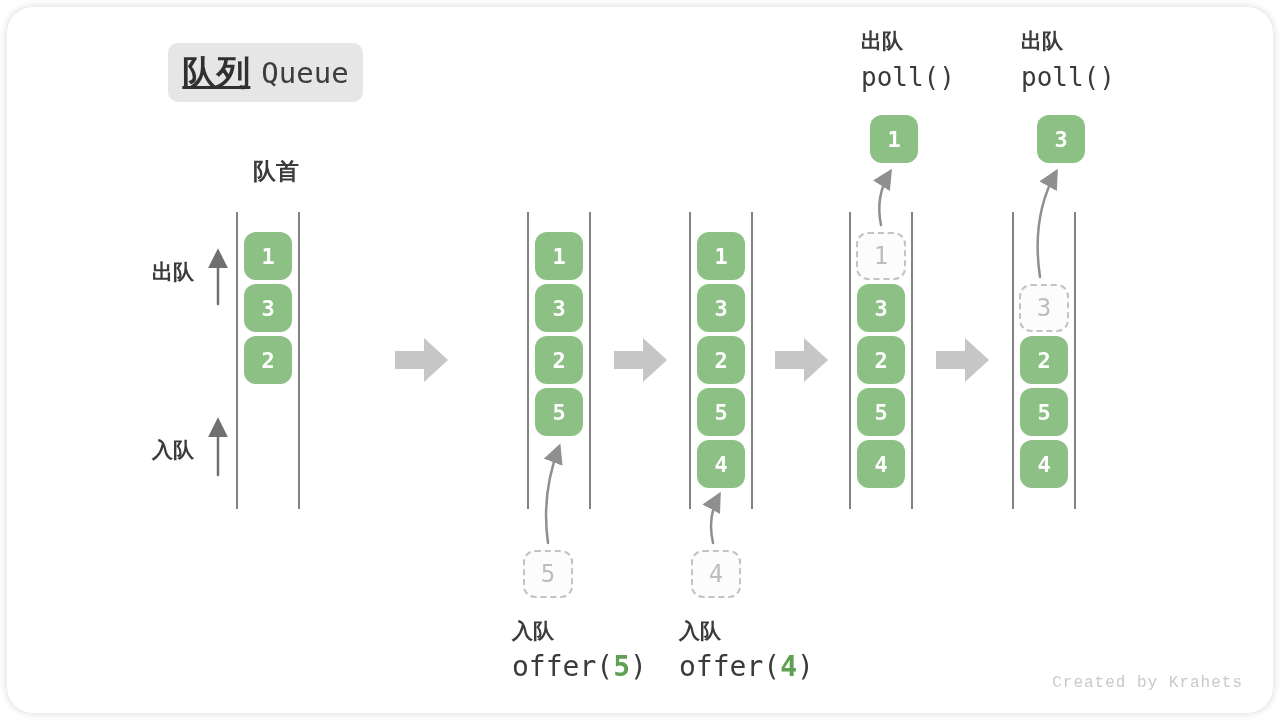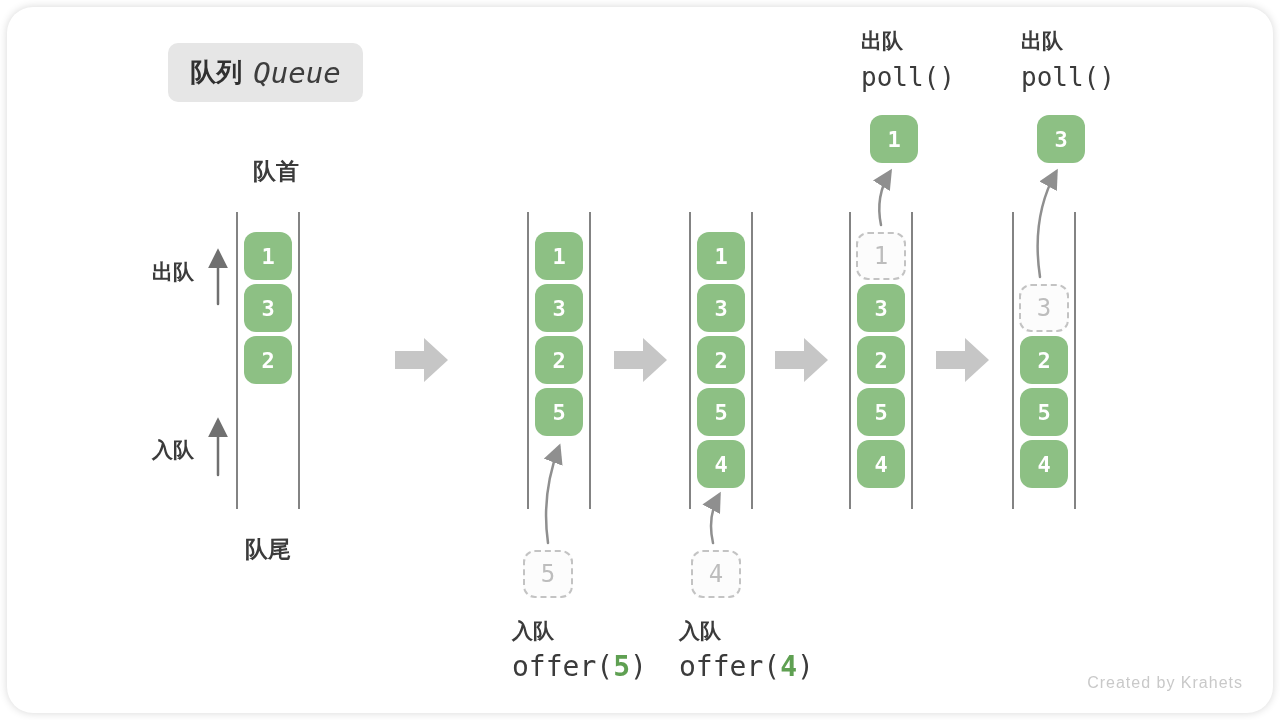--- a/index.html
+++ b/index.html
@@ -4,22 +4,22 @@
 <style>
   html,body{margin:0;padding:0;width:1280px;height:720px;background:#ffffff;overflow:hidden;}
   .card{position:absolute;left:7px;top:7px;width:1266px;height:706px;background:#ffffff;
         border-radius:26px;box-shadow:0 0 9px rgba(0,0,0,0.16);}
   .stage{position:absolute;left:0;top:0;width:1280px;height:720px;
          font-family:"Liberation Sans",sans-serif;color:var(--textDark,#3b3b3b);}
   svg.overlay{position:absolute;left:0;top:0;width:1280px;height:720px;pointer-events:none;}
 
   .badge{position:absolute;left:168px;top:43px;width:195px;height:59px;border-radius:10px;
          background:var(--badgeBg,#e6e6e6);display:flex;align-items:center;justify-content:center;gap:11px;}
-  .badge .zh{font-size:26px;font-weight:700;color:#303030;}
-  .badge .en{font-size:29px;font-family:"DejaVu Sans Mono",monospace;color:#3d3d3d;font-style:italic;}
+  .badge .zh{font-size:34px;font-weight:700;color:#303030;text-decoration:underline;}
+  .badge .en{font-size:29px;font-family:"DejaVu Sans Mono",monospace;color:#3d3d3d;}
 
   .lbl{position:absolute;font-weight:700;color:var(--textDark,#3b3b3b);}
   .lbl-front{left:216px;top:156px;width:120px;text-align:center;font-size:23px;}
   .lbl-rear {left:208px;top:534px;width:120px;text-align:center;font-size:23px;}
   .lbl-deq  {left:112px;top:258px;width:82px;text-align:right;font-size:21px;}
   .lbl-enq  {left:112px;top:436px;width:82px;text-align:right;font-size:21px;}
 
   .box{position:absolute;width:48px;height:48px;border-radius:12px;box-sizing:border-box;
        display:flex;align-items:center;justify-content:center;
        font-family:"DejaVu Sans Mono",monospace;font-size:22px;}
@@ -29,21 +29,21 @@
 
   .toplabel{position:absolute;top:26px;line-height:30px;}
   .toplabel .zh{font-size:21px;font-weight:600;margin-bottom:8px;}
   .toplabel .code{font-family:"DejaVu Sans Mono",monospace;font-size:26px;line-height:26px;}
 
   .caption{position:absolute;top:616px;line-height:29px;}
   .caption .zh{font-size:21px;font-weight:600;margin-bottom:7px;}
   .caption .code{font-family:"DejaVu Sans Mono",monospace;font-size:28px;}
   .caption .code .arg{color:var(--codeGreen,#5fa052);font-weight:700;}
 
-  .watermark{position:absolute;top:674px;right:37px;font-family:Liberation Sans, sans-serif;
+  .watermark{position:absolute;top:674px;right:37px;font-family:Liberation Mono, monospace;
              font-size:16px;letter-spacing:1px;color:var(--wm,#c9c9c9);}
 </style>
 </head>
 <body>
 
 <div class="card"></div>
 
 <div class="stage">
   <svg class="overlay" id="overlay">
     <defs>
@@ -83,21 +83,20 @@
         <path d="M218,475 L218,421" stroke="#707070" stroke-width="2.5" fill="none" marker-end="url(#ahUp)" stroke-linecap="round"></path>
       </g>
   </svg>
 
   <div class="badge">
     <span class="zh">队列</span>
     <span class="en">Queue</span>
   </div>
 
   <div class="lbl lbl-front">队首</div>
-  <div class="lbl lbl-rear">队尾</div>
   <div class="lbl lbl-deq">出队</div>
   <div class="lbl lbl-enq">入队</div>
 
   <div id="columns">
       <div>
         <div class="box filled" style="left: 244px; top: 232px;">1</div>
         <div class="box filled" style="left: 244px; top: 284px;">3</div>
         <div class="box filled" style="left: 244px; top: 336px;">2</div>
       </div>
       <div>

